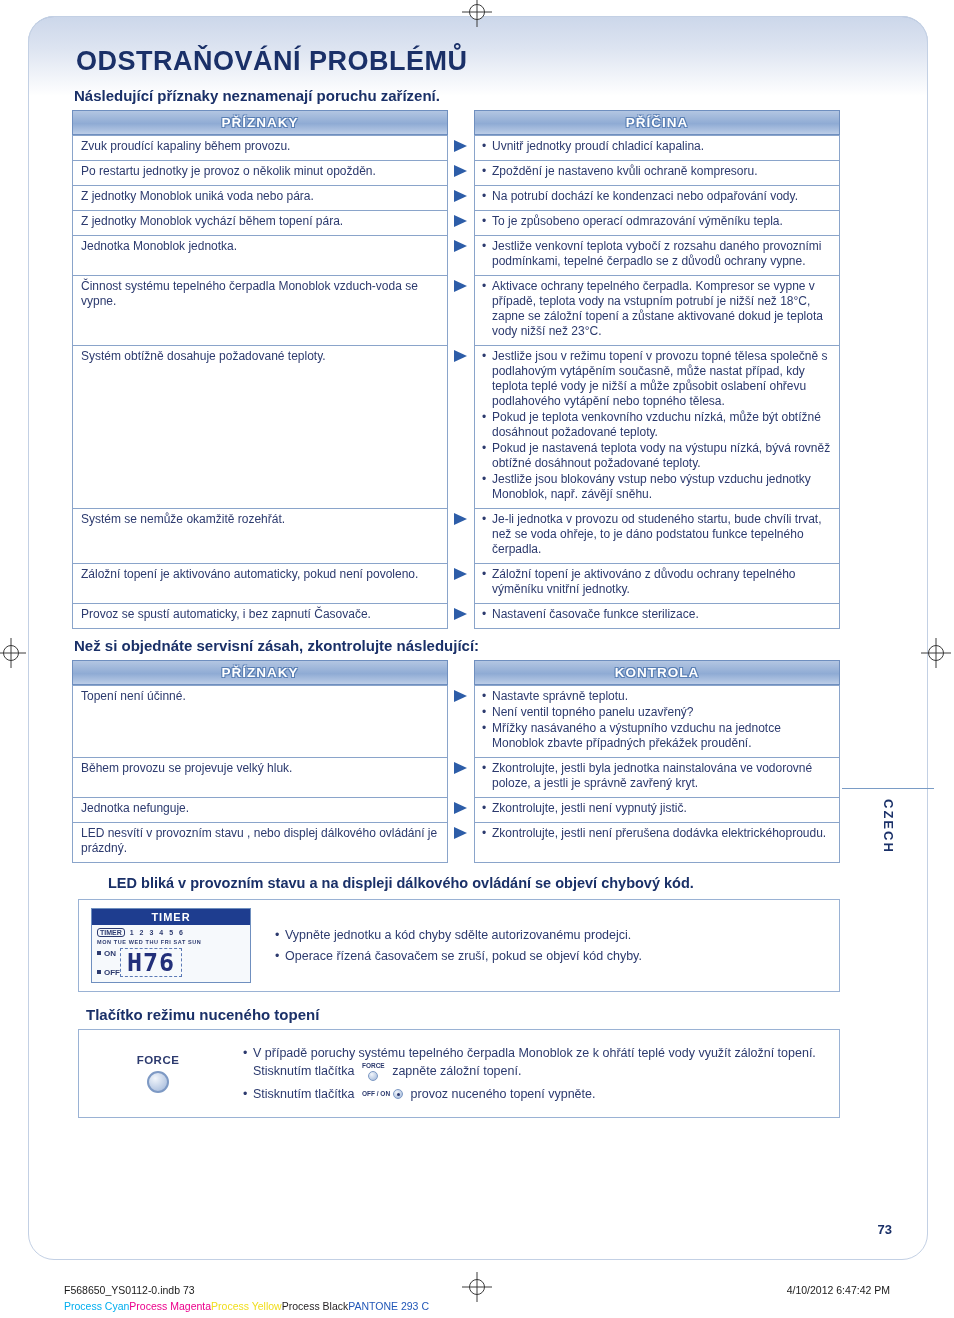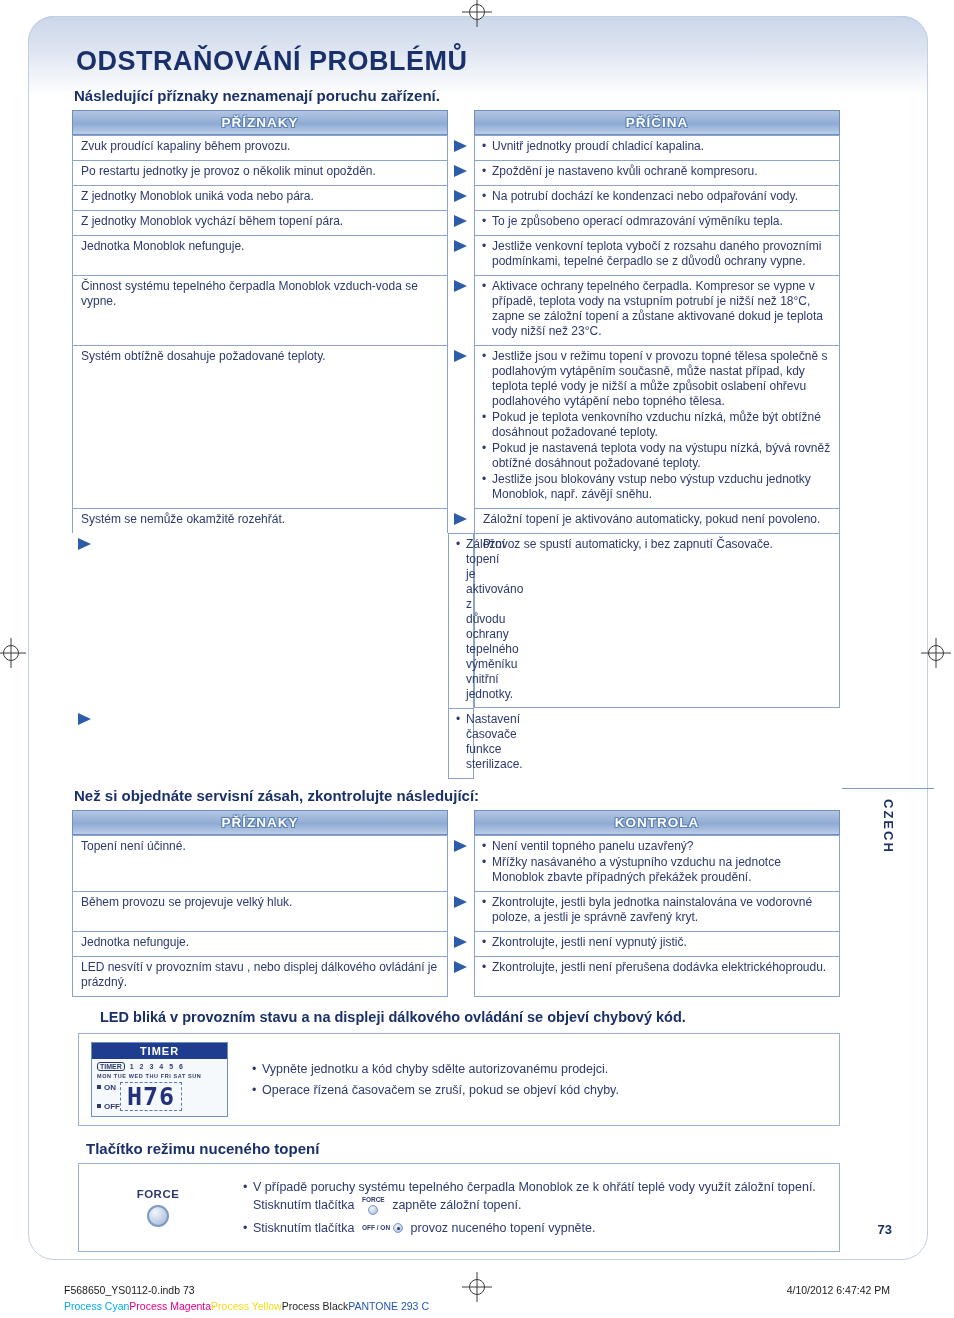--- a/index.html
+++ b/index.html
@@ -45,28 +45,28 @@
   .bb { border-bottom:1px solid #8aa4ca; }
   .cell-g { position:relative; background:transparent; }
   .arrow {
     position:absolute; top:5px; left:6px; width:0; height:0;
     border-left:13px solid #2d5da8; border-top:6px solid transparent; border-bottom:6px solid transparent;
   }
   ul.blist { margin:0; padding:0; list-style:none; }
   ul.blist li { position:relative; padding-left:11px; margin:1px 0; }
   ul.blist li::before { content:"•"; position:absolute; left:1px; top:0; }
 
-  .led-note { font-size:14.5px; font-weight:bold; color:#1a3068; margin:12px 0 8px 28px; }
+  .led-note { font-size:14.5px; font-weight:bold; color:#1a3068; margin:12px 0 8px 36px; }
 
   
   .timer-panel {
     border:1px solid #9ab2d4; margin:0 0 0 6px; padding:8px 12px;
     display:flex; align-items:center; gap:22px; background:#fff;
   }
-  .lcd { width:137px; border:1px solid #6f8fbf; background:#f6f9fc; flex-shrink:0; }
+  .lcd { width:160px; border:1px solid #6f8fbf; background:#f6f9fc; flex-shrink:0; }
   .lcd-header { background:#1e3d8f; color:#fff; font-weight:bold; font-size:11px; text-align:center; padding:2px 0; letter-spacing:1px; }
   .lcd-row1 { display:flex; align-items:center; gap:5px; padding:3px 5px 1px; }
   .lcd-chip { border:1px solid #2c3a6e; border-radius:3px; font-size:7px; font-weight:bold; padding:0 2px; color:#2c3a6e; }
   .lcd-nums { font-size:7px; letter-spacing:2px; color:#2c3a6e; font-weight:bold; }
   .lcd-days { font-size:5.5px; letter-spacing:0.6px; color:#2c3a6e; padding:1px 5px; font-weight:bold; }
   .lcd-main { display:flex; align-items:center; padding:2px 5px 5px; }
   .lcd-onoff { display:flex; flex-direction:column; gap:10px; }
   .lcd-onoff .r { display:flex; align-items:center; gap:3px; font-size:8px; font-weight:bold; color:#2c3a6e; }
   .sq { width:4px; height:4px; background:#2c3a6e; display:inline-block; }
   .lcd-code {
@@ -176,21 +176,21 @@
     <div class="cell-l">Z jednotky Monoblok vychází během topení pára.</div>
     <div class="cell-g">
         <span class="arrow"></span>
       </div>
     <div class="cell-r">
         <ul class="blist">
       <li>To je způsobeno operací odmrazování výměníku tepla.</li>
     </ul>
       </div>
 
-    <div class="cell-l">Jednotka Monoblok nefunguje.</div>
+    <div class="cell-l">Jednotka Monoblok jednotka.</div>
     <div class="cell-g">
         <span class="arrow"></span>
       </div>
     <div class="cell-r">
         <ul class="blist">
       <li>Jestliže venkovní teplota vybočí z rozsahu daného provozními podmínkami, tepelné čerpadlo se z důvodů ochrany vypne.</li>
     </ul>
       </div>
 
     <div class="cell-l">Činnost systému tepelného čerpadla Monoblok vzduch-voda se vypne.</div>
@@ -213,20 +213,25 @@
       <li>Pokud je teplota venkovního vzduchu nízká, může být obtížné dosáhnout požadované teploty.</li>
       <li>Pokud je nastavená teplota vody na výstupu nízká, bývá rovněž obtížné dosáhnout požadované teploty.</li>
       <li>Jestliže jsou blokovány vstup nebo výstup vzduchu jednotky Monoblok, např. závějí sněhu.</li>
     </ul>
       </div>
 
     <div class="cell-l">Systém se nemůže okamžitě rozehřát.</div>
     <div class="cell-g">
         <span class="arrow"></span>
       </div>
+    <div class="cell-r">
+        <ul class="blist">
+      <li>Je-li jednotka v provozu od studeného startu, bude chvíli trvat, než se voda ohřeje, to je dáno podstatou funkce tepelného čerpadla.</li>
+    </ul>
+      </div>
 
     <div class="cell-l">Záložní topení je aktivováno automaticky, pokud není povoleno.</div>
     <div class="cell-g">
         <span class="arrow"></span>
       </div>
     <div class="cell-r">
         <ul class="blist">
       <li>Záložní topení je aktivováno z důvodu ochrany tepelného výměníku vnitřní jednotky.</li>
     </ul>
       </div>
@@ -248,20 +253,21 @@
     <div class="thead"><span>PŘÍZNAKY</span></div>
     <div class="cell-g"></div>
     <div class="thead"><span>KONTROLA</span></div>
 
     <div class="cell-l">Topení není účinné.</div>
     <div class="cell-g">
         <span class="arrow"></span>
       </div>
     <div class="cell-r">
         <ul class="blist">
+      <li>Nastavte správně teplotu.</li>
       <li>Není ventil topného panelu uzavřený?</li>
       <li>Mřížky nasávaného a výstupního vzduchu na jednotce Monoblok zbavte případných překážek proudění.</li>
     </ul>
       </div>
 
     <div class="cell-l">Během provozu se projevuje velký hluk.</div>
     <div class="cell-g">
         <span class="arrow"></span>
       </div>
     <div class="cell-r">

